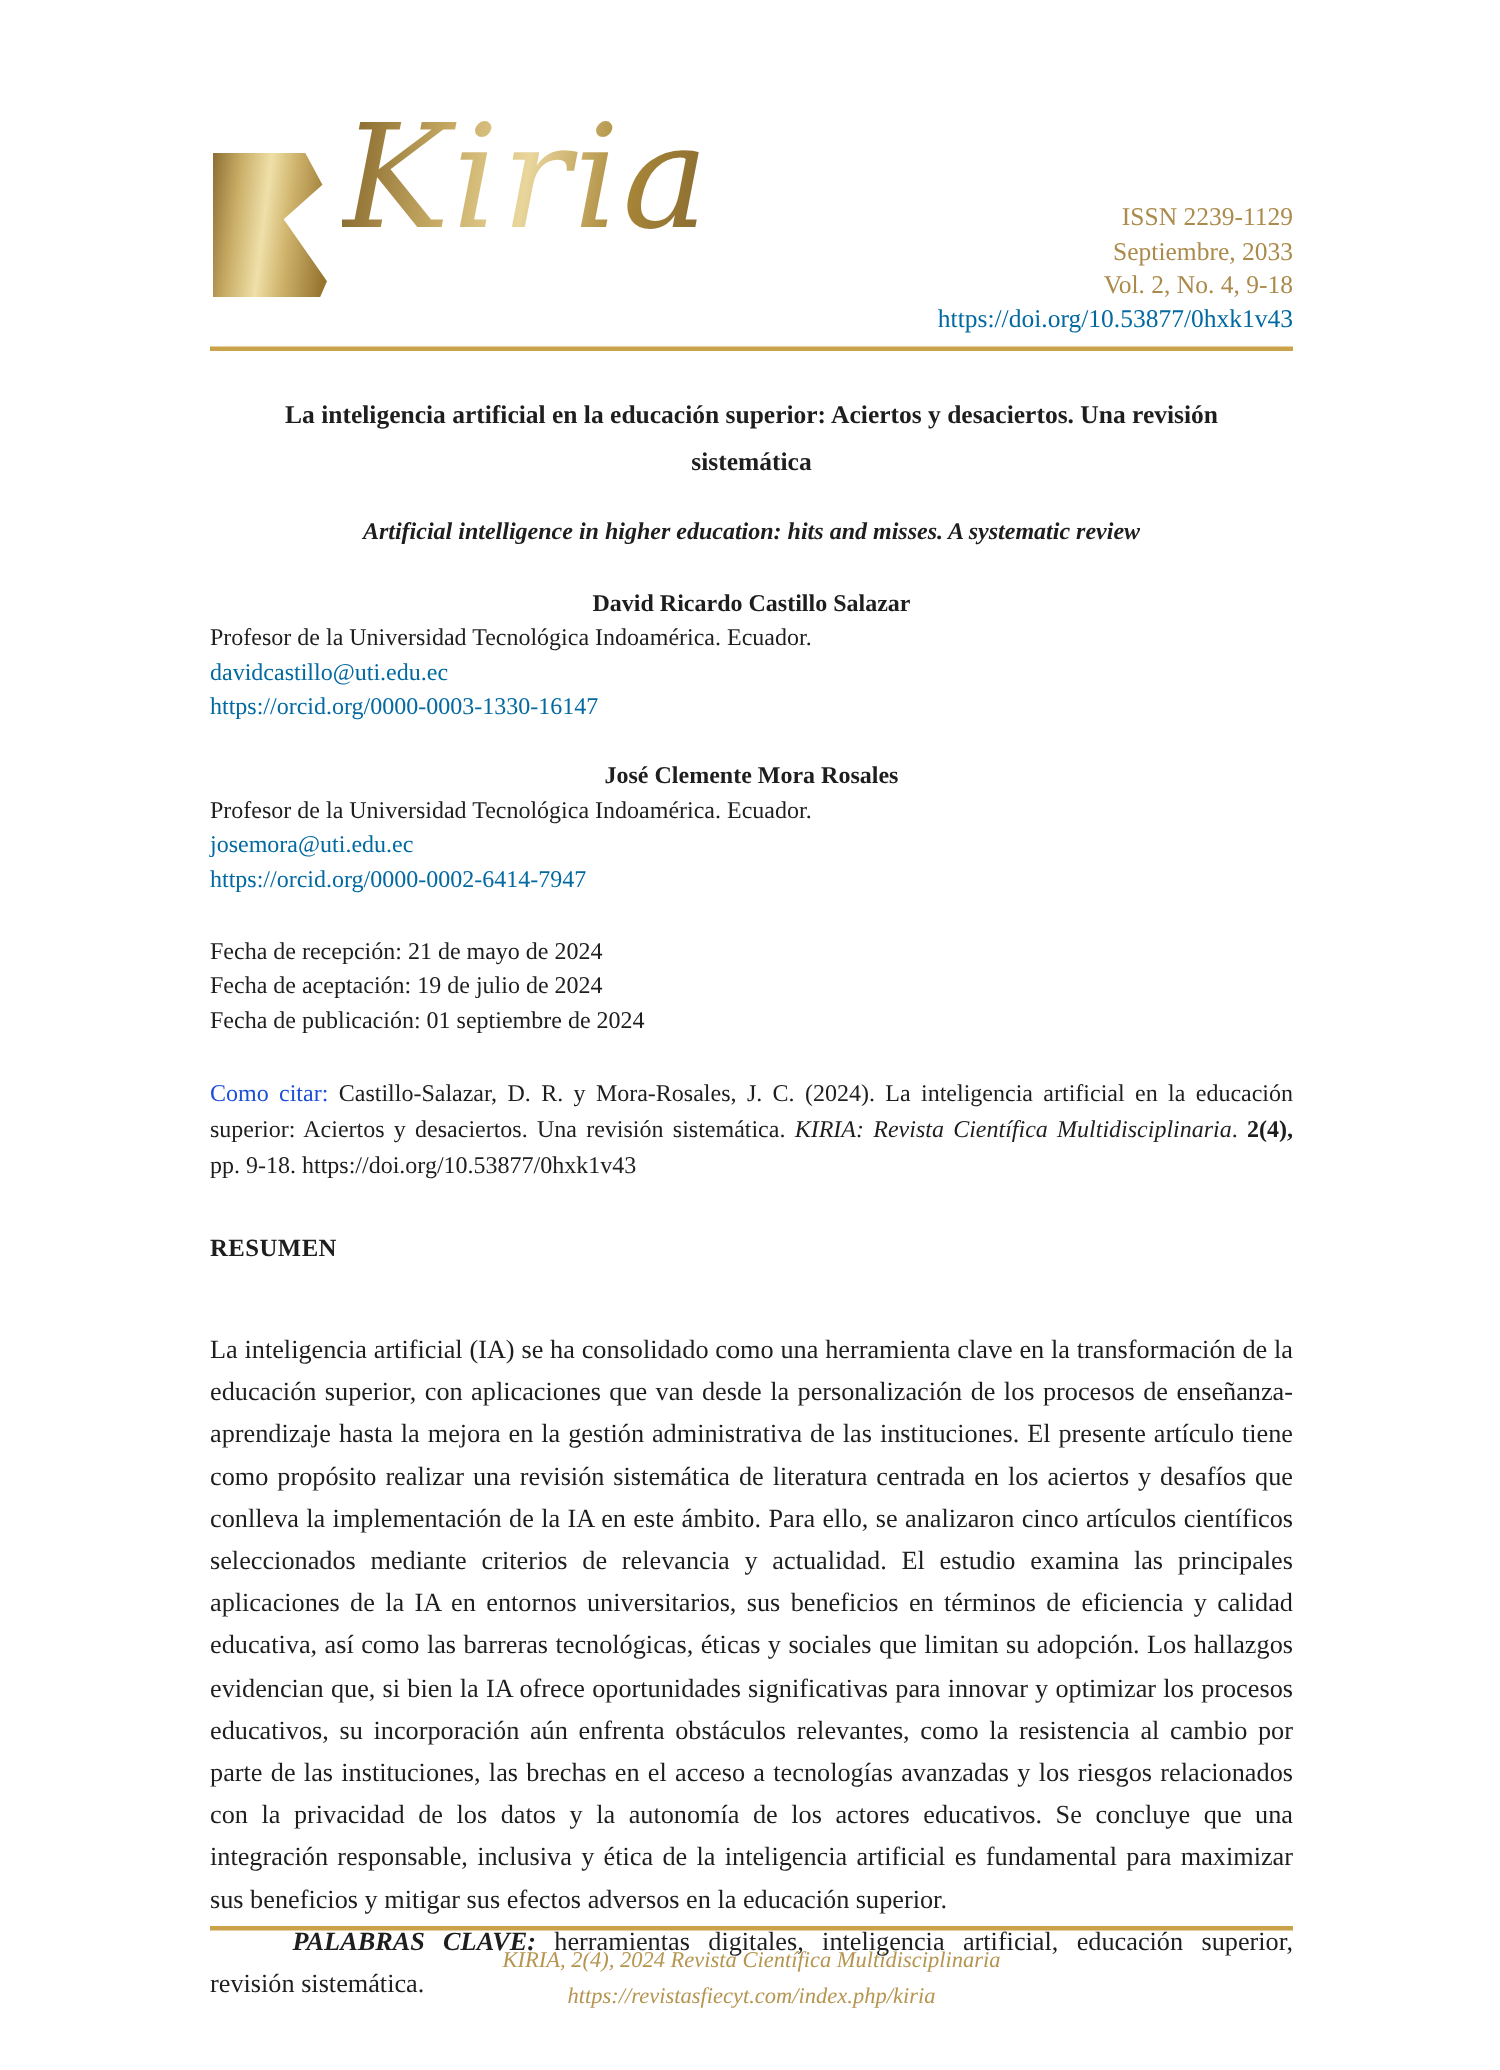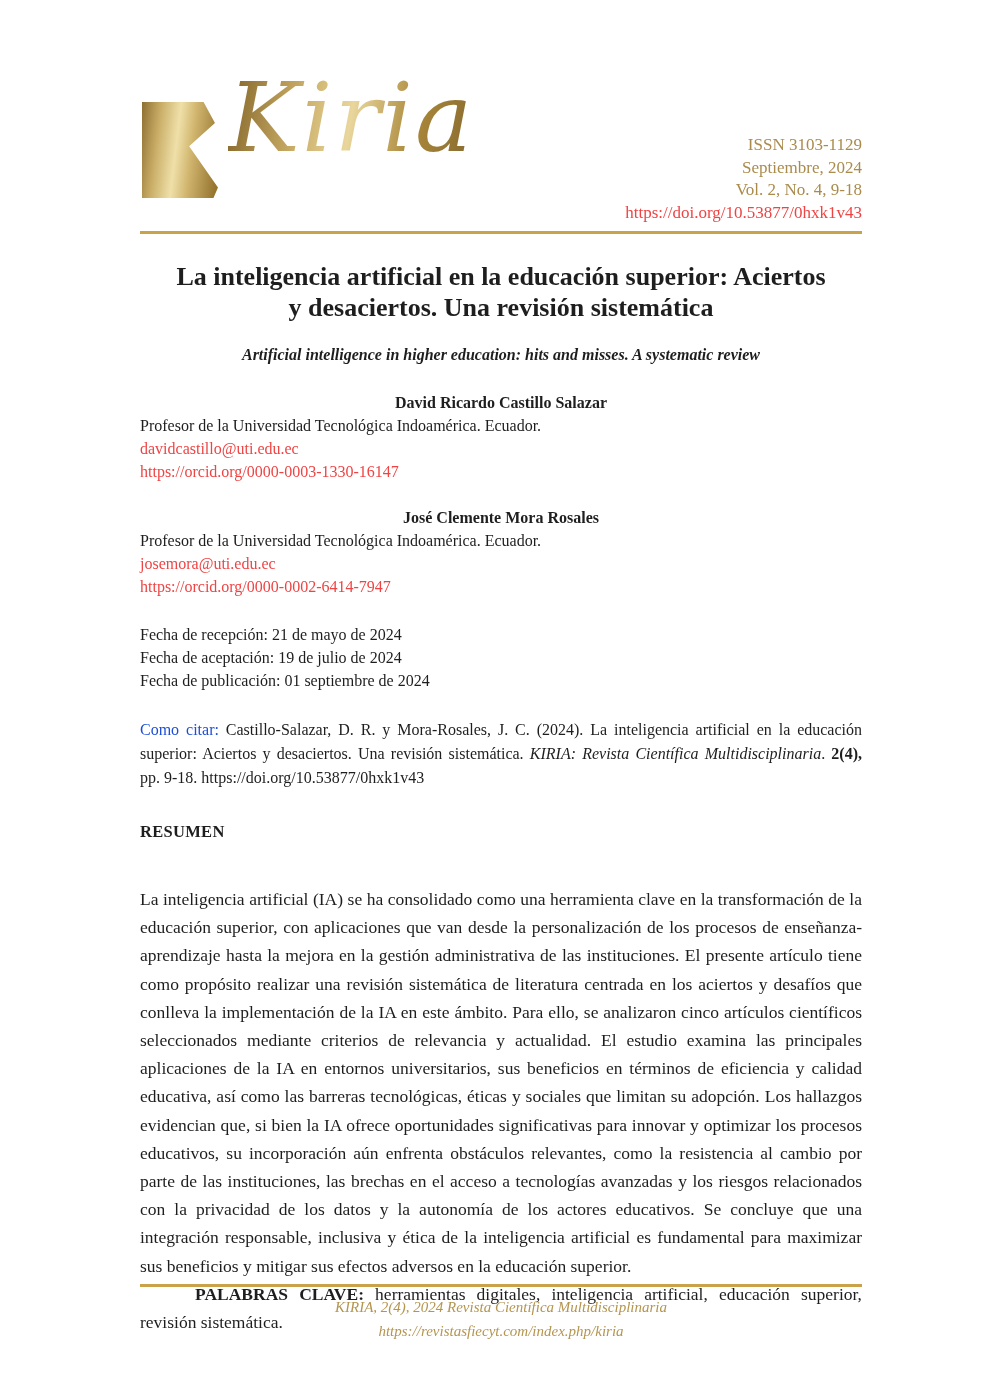--- a/index.html
+++ b/index.html
@@ -48,33 +48,33 @@
     }
   }
   .masthead-meta {
     text-align: right;
     font-size: 17px;
     line-height: 22.5px;
     padding-bottom: 2px;
     white-space: nowrap;
   }
   .gold { color: #ab8b4c; }
-  .link { color: #ef4444; text-decoration: none; display: inline-block; }
+  .link { color: #0369a1; text-decoration: none; display: inline-block; }
 
   .gold-rule {
     height: 3px;
     background: #c9a24a;
     margin-top: 5px;
   }
 
   
   .title-es {
     margin-top: 27px;
     text-align: center;
-    font-size: 26px;
+    font-size: 17px;
     font-weight: bold;
     line-height: 31px;
     padding: 0 30px;
   }
   .title-en {
     margin-top: 16px;
     text-align: center;
     font-size: 16px;
     font-style: italic;
     font-weight: 600;
@@ -105,21 +105,21 @@
     font-weight: bold;
     letter-spacing: 0.3px;
   }
   .abstract {
     margin-top: 43px;
     font-size: 17.5px;
     line-height: 28.2px;
     text-align: justify;
   }
   .keywords { margin-top: 0; text-indent: 55px; }
-  .keywords b { font-weight: bold; }
+  .keywords b { font-weight: bold; font-style: italic; }
 
   
   .page-footer {
     position: absolute;
     left: 140px; right: 138px;
     top: 1279px;
   }
   .footer-text {
     margin-top: 8px;
     text-align: center;
@@ -134,22 +134,22 @@
 <body>
 
 <div class="page">
 
   <header class="masthead">
     <div class="logo">
       <div class="logo-mark"></div>
       <div class="logo-script">Kiria</div>
     </div>
     <div class="masthead-meta">
-      <div class="gold">ISSN 3103-1129</div>
-      <div class="gold">Septiembre, 2024</div>
+      <div class="gold">ISSN 2239-1129</div>
+      <div class="gold">Septiembre, 2033</div>
       <div class="gold">Vol. 2, No. 4, 9-18</div>
       <a class="link" href="#">https://doi.org/10.53877/0hxk1v43</a>
     </div>
   </header>
 
   <div class="gold-rule"></div>
 
   <h1 class="title-es">La inteligencia artificial en la educación superior: Aciertos y desaciertos. Una revisión sistemática</h1>
   <h2 class="title-en">Artificial intelligence in higher education: hits and misses. A systematic review</h2>
 

